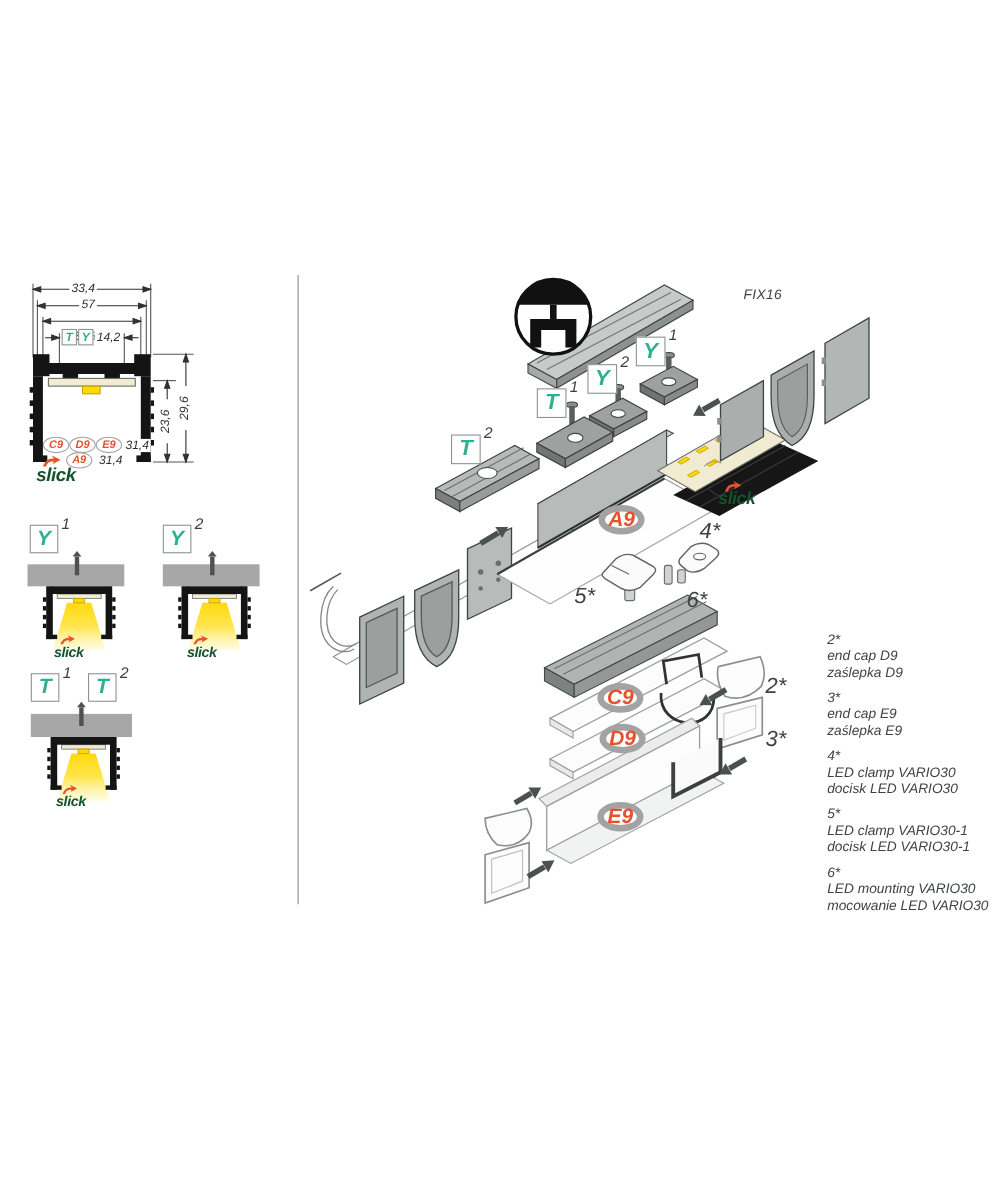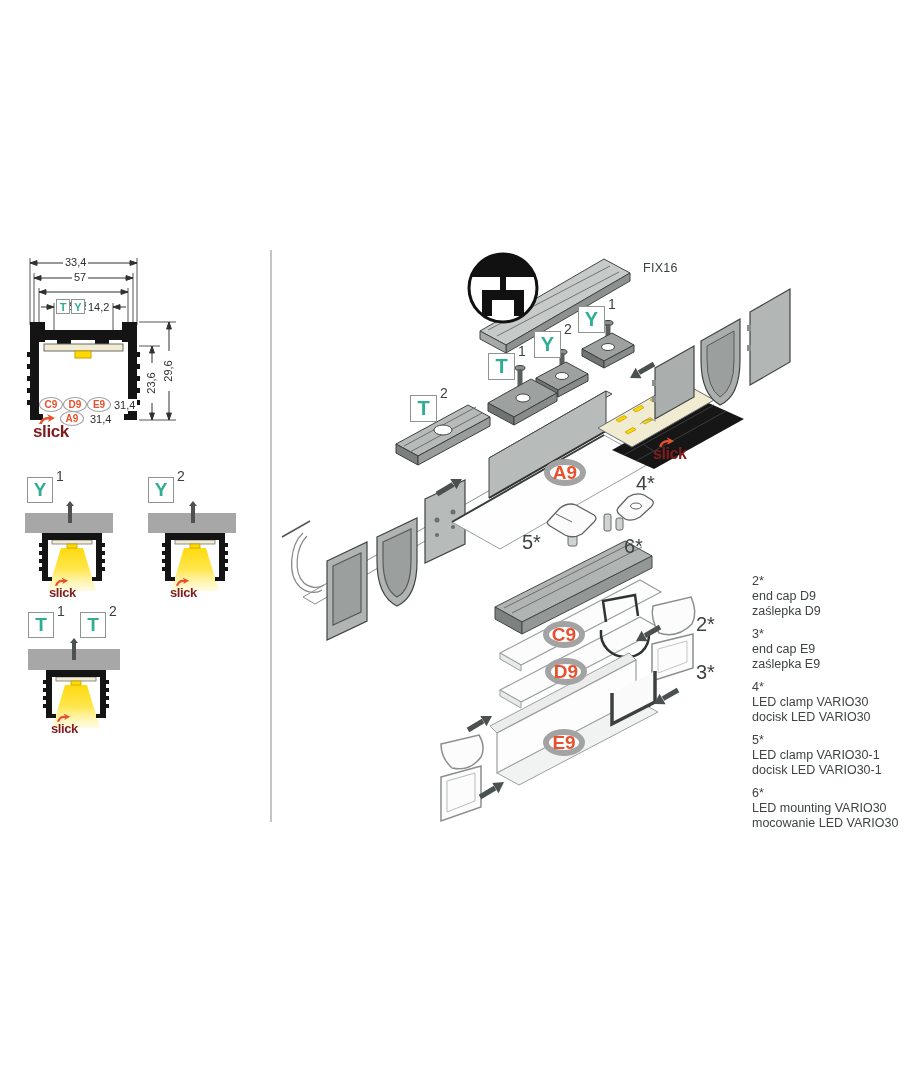--- a/index.html
+++ b/index.html
@@ -1,17 +1,17 @@
 <!DOCTYPE html>
 <html><head>
 <meta charset="utf-8">
 <style>
   html,body{margin:0;padding:0;background:#fff;}
   #canvas{position:relative;width:910px;height:1024px;background:#fff;overflow:hidden;
-          font-family:"Liberation Sans",sans-serif;}
+          font-family:"Liberation Sans",sans-serif;font-style:italic;}
   .abs{position:absolute;}
   svg{display:block;}
   
   .dim{position:absolute;font-size:11px;color:#2e3231;background:#fff;padding:0 2px;
        white-space:nowrap;line-height:12px;}
   .dim-rot{position:absolute;font-size:11px;color:#2e3231;background:#fff;width:40px;
        text-align:center;transform:rotate(-90deg);line-height:12px;}
   
   .badge{position:absolute;display:flex;align-items:center;justify-content:center;
        background:#fff;border:1.5px solid #8e9492;color:#2FAE92;font-weight:bold;box-sizing:border-box;}
@@ -21,21 +21,21 @@
   .sup{position:absolute;font-size:14px;color:#3a3f3e;line-height:14px;}
   
   .oval{position:absolute;display:flex;align-items:center;justify-content:center;
        background:#fff;border:6px solid #a3a3a3;border-radius:50%;color:#E8512D;
        font-weight:bold;box-sizing:border-box;}
   .oval-lg{width:42px;height:27px;font-size:19px;}
   .oval-xs{width:24px;height:15px;font-size:10px;border-width:1.5px;}
   
   .star{position:absolute;font-size:20px;color:#3d4242;line-height:20px;}
   
-  .slick{position:absolute;font-weight:bold;color:#7f1d1d;letter-spacing:-0.4px;line-height:1;}
+  .slick{position:absolute;font-weight:bold;color:#14532d;letter-spacing:-0.4px;line-height:1;}
   .slick svg{position:absolute;top:-9px;left:5px;}
   .slick-xs{font-size:17px;}
   .slick-sm{font-size:13px;}
   .slick-md{font-size:16px;}
   
   .fixlabel{position:absolute;font-size:12.5px;color:#3d4242;letter-spacing:.3px;}
   
   .legend{position:absolute;font-size:12.5px;color:#3f4443;line-height:15px;width:160px;}
   .legend-group{margin-bottom:8px;}
 </style>
@@ -413,21 +413,21 @@
 <div class="badge badge-md" style="left:80px;top:612px">T</div>
 <div class="sup" style="left:109px;top:604px">2</div>
 
 <div class="slick slick-sm" style="left:51px;top:722px">
   <svg width="15" height="10" viewBox="0 0 18 11">
     <path d="M1,10 Q4,2 11,3 L9,0 L17,4 L10,8 L11,5.5 Q5,5 4,10 Z" fill="#E8512D"></path>
   </svg>
   <span>slick</span>
 </div>
 
-<div class="fixlabel" style="left:643px;top:261px">FIX16</div>
+<div class="fixlabel" style="left:676px;top:261px">FIX16</div>
 
 <div class="badge badge-lg" style="left:578px;top:306px">Y</div>
 <div class="sup" style="left:608px;top:297px">1</div>
 <div class="badge badge-lg" style="left:534px;top:331px">Y</div>
 <div class="sup" style="left:564px;top:322px">2</div>
 <div class="badge badge-lg" style="left:488px;top:353px">T</div>
 <div class="sup" style="left:518px;top:344px">1</div>
 <div class="badge badge-lg" style="left:410px;top:395px">T</div>
 <div class="sup" style="left:440px;top:386px">2</div>
 

